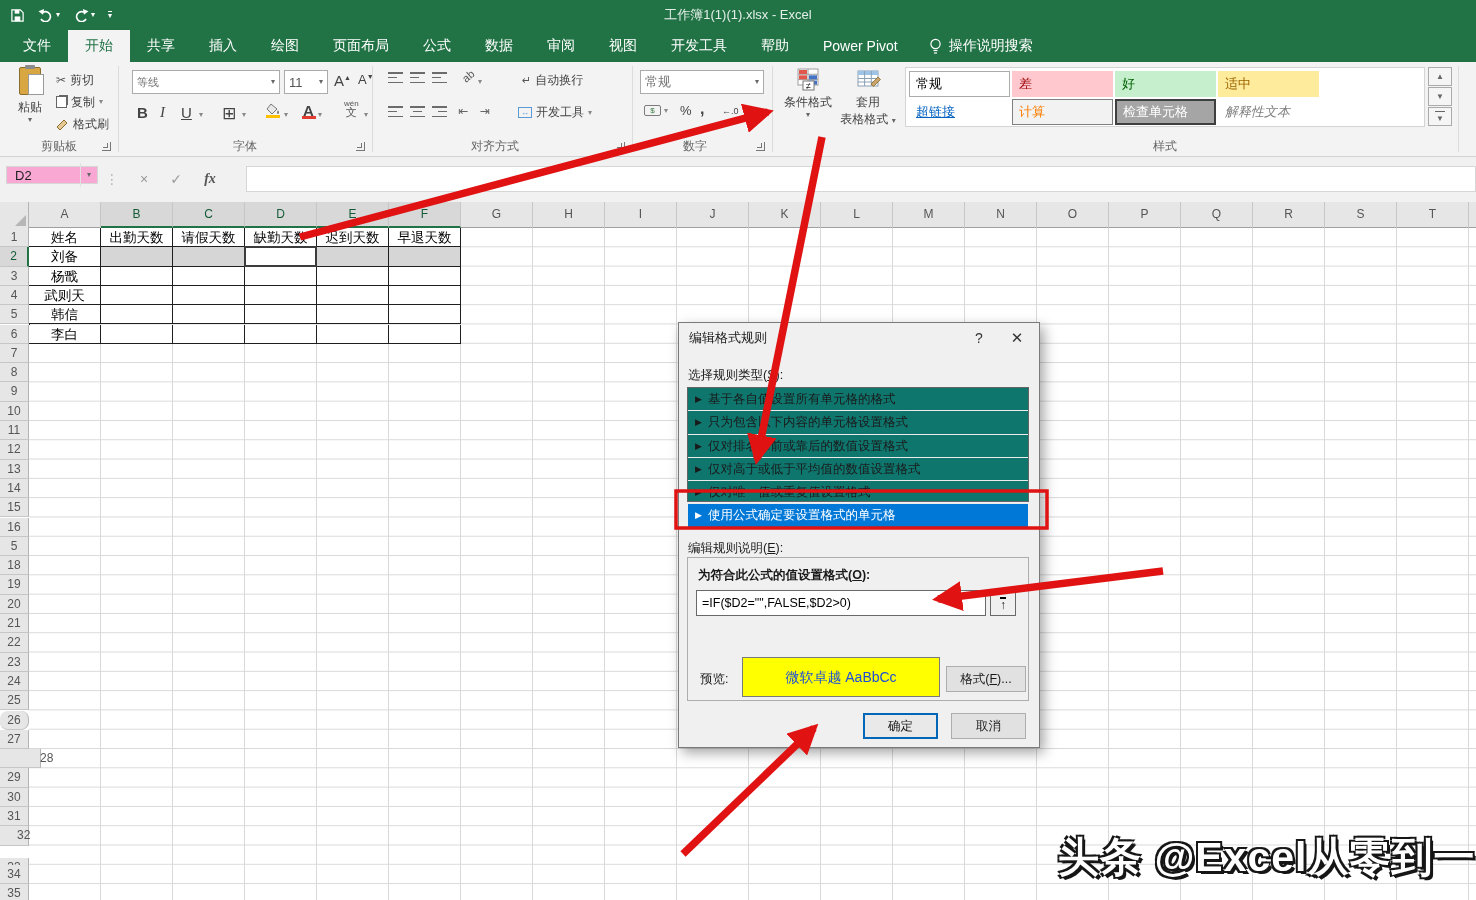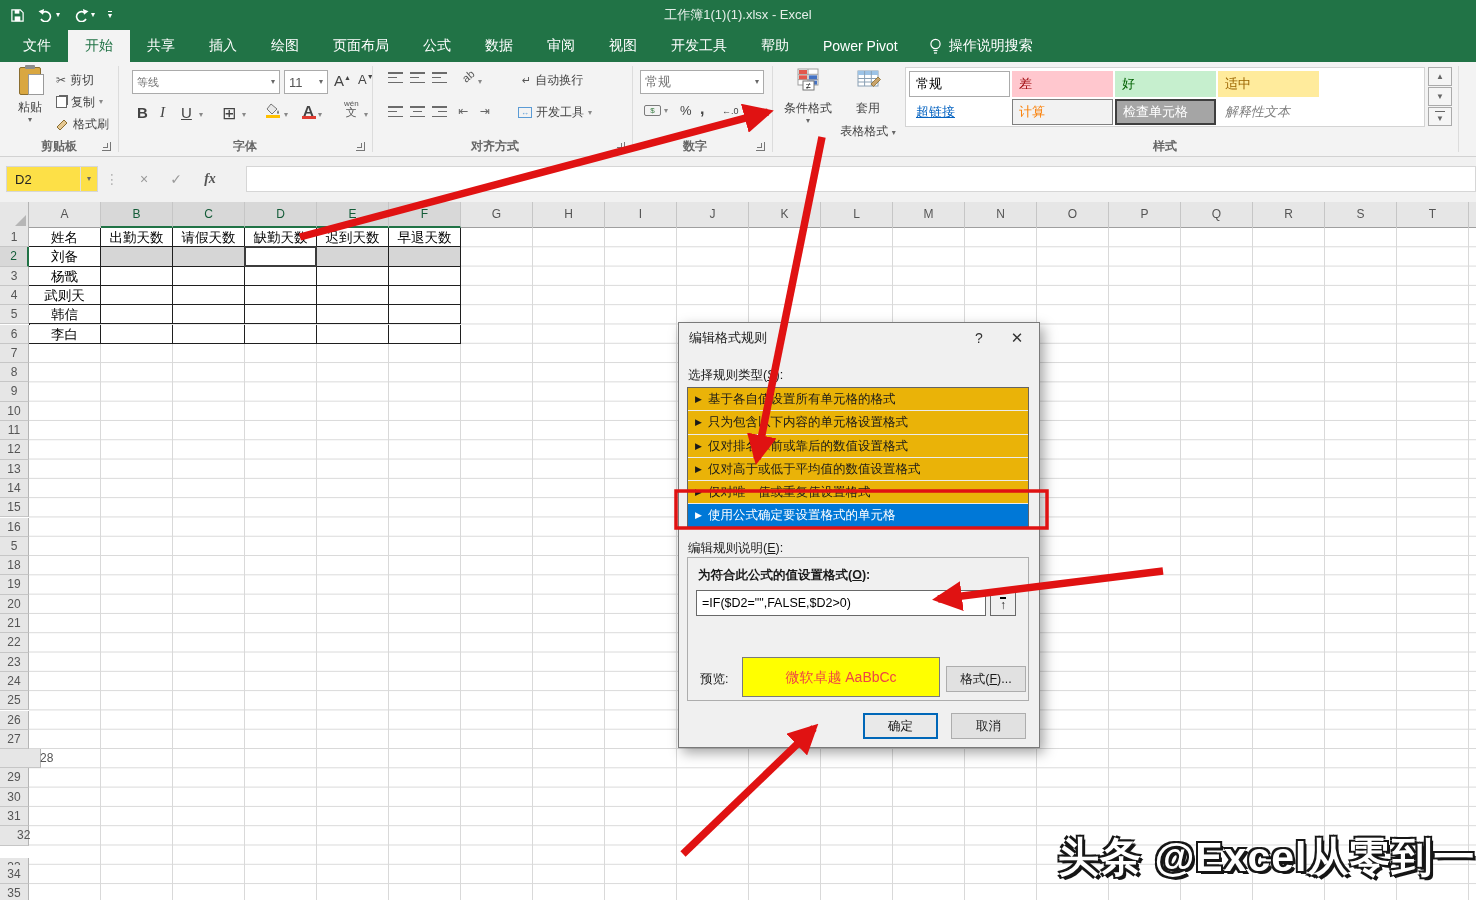--- a/index.html
+++ b/index.html
@@ -16,21 +16,21 @@
 
   
   #tabrow { left:0; top:30px; width:1476px; height:32px; background:#217346; display:flex; align-items:stretch; padding-left:6px; }
   .rtab { color:#fff; font-size:14px; padding:0 17px; display:flex; align-items:center; }
   .rtab.active { background:#f3f3f3; color:#217346; }
   #ribbon-search { display:flex; align-items:center; gap:7px; color:#fff; font-size:14px; margin-left:14px; }
 
   
   #ribbon { left:0; top:62px; width:1476px; height:95px; background:#f3f3f3; border-bottom:1px solid #d2d2d2; font-size:12px; color:#444; }
   .gdiv { position:absolute; top:4px; height:86px; width:1px; background:#dcdcdc; }
-  .glabel { position:absolute; top:76px; font-size:12px; color:#666; text-align:center;font-weight:bold; }
+  .glabel { position:absolute; top:76px; font-size:12px; color:#666; text-align:center; }
   .launcher { position:absolute; top:80px; width:9px; height:9px; border-right:1px solid #777; border-bottom:1px solid #777; }
   .launcher:before { content:""; position:absolute; right:2px; bottom:2px; width:4px; height:4px; border-right:1px solid #777; border-bottom:1px solid #777; }
   .rbtn-label { font-size:12px; color:#444; }
 
   
   #paste-btn { left:8px; top:5px; width:44px; height:70px; display:flex; flex-direction:column; align-items:center; }
   .pi-board { width:22px; height:28px; background:#d9a741; border:1px solid #8a6d2f; border-radius:2px; position:relative; }
   .pi-board:before { content:""; position:absolute; left:5px; top:-3px; width:10px; height:4px; background:#8c8c8c; border-radius:1px; }
   .pi-board:after { content:""; position:absolute; right:-4px; top:6px; width:14px; height:19px; background:#fff; border:1px solid #9a9a9a; }
   .small-btn { position:absolute; left:56px; display:flex; align-items:center; gap:4px; height:20px; }
@@ -44,36 +44,36 @@
 
   
   .bars { position:absolute; width:15px; height:11px; display:flex; flex-direction:column; justify-content:space-between; }
   .bars i { display:block; height:1.5px; background:#6b6b6b; }
   .bars.l i:nth-child(2), .bars.t i:nth-child(2) { width:60%; }
   .bars.c i:nth-child(2) { width:60%; margin:0 auto; }
   .bars.r i:nth-child(2) { width:60%; margin-left:auto; }
 
   
   .stylebig { position:absolute; top:4px; width:56px; height:72px; display:flex; flex-direction:column; align-items:center; }
-  .stylebig .rbtn-label { margin-top:10px; text-align:center; line-height:13px; }
+  .stylebig .rbtn-label { margin-top:4px; text-align:center; line-height:13px; }
   #gallery { position:absolute; left:905px; top:5px; width:520px; height:60px; background:#fff; border:1px solid #d4d4d4; overflow:hidden; padding:2px; }
   .gcell { float:left; width:101px; height:26px; margin:1px; font-size:13px; line-height:24px; padding-left:6px; border:1px solid transparent; overflow:hidden; white-space:nowrap; }
   .gcell.normal   { background:#fff; border-color:#ababab; color:#000; }
   .gcell.bad      { background:#ffc7ce; color:#9c0006; }
   .gcell.good     { background:#c6efce; color:#006100; }
   .gcell.neutral  { background:#ffeb9c; color:#9c6500; }
   .gcell.hyperlink{ color:#0563c1; text-decoration:underline; }
   .gcell.calc     { background:#f2f2f2; border-color:#7f7f7f; color:#fa7d00; }
   .gcell.check    { background:#a5a5a5; border:2px solid #3f3f3f; color:#fff; line-height:22px; }
   .gcell.explain  { color:#7f7f7f; font-style:italic; }
   .gscroll { position:absolute; left:1428px; width:24px; height:19px; background:#f5f5f5; border:1px solid #ababab; font-size:8px; color:#666; text-align:center; line-height:17px; }
 
   
   #formulabar { left:0; top:157px; width:1476px; height:45px; background:#f1f1f1; }
-  #namebox { position:absolute; left:6px; top:9px; width:92px; height:26px; background:#fde047; border:1px solid #d6d6d6; font-size:13px; color:#222; display:flex; align-items:center; }
+  #namebox { position:absolute; left:6px; top:9px; width:92px; height:18px; background:#f9a8d4; border:1px solid #d6d6d6; font-size:13px; color:#222; display:flex; align-items:center; }
   #namebox span:first-child { padding-left:8px; flex:1; }
   #fx-input { position:absolute; left:246px; top:9px; width:1230px; height:26px; background:#fff; border:1px solid #d6d6d6; font-size:13px; padding-left:6px; color:#222; line-height:24px; }
   .fbtn { position:absolute; top:9px; height:26px; width:28px; text-align:center; line-height:26px; color:#9a9a9a; font-size:14px; }
   #fx-label { font-family:"Liberation Serif","DejaVu Serif",serif; font-style:italic; color:#555; font-weight:bold; }
 
   
   #sheet { left:0; top:202px; width:1476px; height:698px; background:#fff; overflow:hidden; }
   #colheads { position:absolute; left:0; top:0; width:1476px; height:26px; background:#e6e6e6; border-bottom:1px solid #9f9f9f; }
   #corner { position:absolute; left:0; top:0; width:29px; height:26px; background:#e6e6e6; border-right:1px solid #b4b4b4; }
   #corner:after { content:""; position:absolute; right:2px; bottom:2px; border-style:solid; border-width:0 0 11px 11px; border-color:transparent transparent #b6b6b6 transparent; }
@@ -90,32 +90,32 @@
   #active-cell-border { position:absolute; border:2px solid #3c3c3c; background:#fff; }
   #watermark { position:absolute; left:1058px; top:628px; font-size:41px; font-weight:bold; letter-spacing:1px; color:#fff; white-space:nowrap;
     text-shadow:-2px -2px 0 #161616, 2px -2px 0 #161616, -2px 2px 0 #161616, 2px 2px 0 #161616, 3px 3px 0 #161616; }
 
   
   #dialog { left:678px; top:322px; width:362px; height:426px; background:#f0f0f0; border:1px solid #7a7a7a; box-shadow:4px 5px 12px rgba(0,0,0,.35); font-size:12.5px; color:#1a1a1a; z-index:20; }
   #dlg-titlebar { position:absolute; left:0; top:0; width:100%; height:30px; }
   #dlg-title { position:absolute; left:10px; top:0; line-height:30px; font-size:13px; }
   .dlg-sysbtn { position:absolute; top:0; width:32px; height:30px; text-align:center; line-height:30px; color:#333; font-size:14px; }
   #dlg-rule-label { position:absolute; left:9px; top:44px; }
-  #dlg-list { position:absolute; left:8px; top:64px; width:342px; height:140px; background:#eab308; border:1px solid #646464; }
+  #dlg-list { position:absolute; left:8px; top:64px; width:342px; height:115px; background:#0f766e; border:1px solid #646464; }
   .dlg-item { height:23.3px; line-height:23px; padding-left:7px; border-bottom:1px solid #ebebeb; white-space:nowrap; overflow:hidden; color:#1a1a1a; }
   .dlg-item .tri { font-size:9px; margin-right:6px; position:relative; top:-1px; }
   .dlg-item.sel { background:#0078d7; color:#fff; border-bottom:none; }
   #dlg-desc-label { position:absolute; left:9px; top:217px; }
   #dlg-groupbox { position:absolute; left:8px; top:234px; width:342px; height:144px; border:1px solid #adadad; }
   #dlg-formula-label { position:absolute; left:10px; top:9px; font-weight:bold; }
   #dlg-formula-input { position:absolute; left:8px; top:32px; width:290px; height:26px; background:#fff; border:1px solid #696969; font-size:12.5px; line-height:24px; padding-left:5px; color:#000; white-space:nowrap; }
   #dlg-collapse { position:absolute; left:302px; top:32px; width:26px; height:26px; background:#f0f0f0; border:1px solid #696969; display:flex; align-items:center; justify-content:center; }
   #dlg-collapse b { display:block; border-top:2px solid #000; font-size:12px; line-height:10px; font-weight:bold; padding-top:1px; }
   #dlg-preview-label { position:absolute; left:12px; top:113px; }
-  #dlg-preview { position:absolute; left:54px; top:99px; width:198px; height:40px; border:1px solid #7a7a7a; text-align:center; line-height:38px; font-size:14px; color:#ef4444; }
+  #dlg-preview { position:absolute; left:54px; top:99px; width:198px; height:40px; border:1px solid #7a7a7a; text-align:center; line-height:38px; font-size:14px; color:#1d4ed8; }
   .dlg-btn { position:absolute; height:26px; background:#e1e1e1; border:1px solid #adadad; text-align:center; line-height:24px; font-size:12.5px; color:#1a1a1a; }
   #dlg-format-btn { left:258px; top:108px; width:80px; }
   #dlg-ok { left:184px; top:390px; width:75px; border:2px solid #0067b8; background:#e9e9e9; line-height:22px; }
   #dlg-cancel { left:272px; top:390px; width:75px; }
 
   
   #annotations { position:absolute; left:0; top:0; width:1476px; height:900px; z-index:40; pointer-events:none; }
 </style>
 </head>
 <body>
@@ -407,21 +407,21 @@
       <div class="rowhead" style="top: 315.5px; height: 19.3px; line-height: 19.3px;">16</div>
       <div class="rowhead" style="top: 334.8px; height: 19.3px; line-height: 19.3px;">5</div>
       <div class="rowhead" style="top: 354.1px; height: 19.3px; line-height: 19.3px;">18</div>
       <div class="rowhead" style="top: 373.4px; height: 19.3px; line-height: 19.3px;">19</div>
       <div class="rowhead" style="top: 392.7px; height: 19.3px; line-height: 19.3px;">20</div>
       <div class="rowhead" style="top: 412px; height: 19.3px; line-height: 19.3px;">21</div>
       <div class="rowhead" style="top: 431.3px; height: 19.3px; line-height: 19.3px;">22</div>
       <div class="rowhead" style="top: 450.6px; height: 19.3px; line-height: 19.3px;">23</div>
       <div class="rowhead" style="top: 469.9px; height: 19.3px; line-height: 19.3px;">24</div>
       <div class="rowhead" style="top: 489.2px; height: 19.3px; line-height: 19.3px;">25</div>
-      <div class="rowhead" style="top: 508.5px; height: 19.3px; line-height: 19.3px;">26</div>
+      <div class="rowhead" style="top: 508.5px; height: 19.3px; line-height: 19.3px; border-radius: 8px;">26</div>
       <div class="rowhead" style="top: 527.8px; height: 19.3px; line-height: 19.3px;">27</div>
       <div class="rowhead" style="top: 547.1px; height: 19.3px; line-height: 19.3px; padding-left: 40px;">28</div>
       <div class="rowhead" style="top: 566.4px; height: 19.3px; line-height: 19.3px;">29</div>
       <div class="rowhead" style="top: 585.7px; height: 19.3px; line-height: 19.3px;">30</div>
       <div class="rowhead" style="top: 605px; height: 19.3px; line-height: 19.3px;">31</div>
       <div class="rowhead" style="top: 624.3px; height: 19.3px; line-height: 19.3px; padding-left: 17px;">32</div>
       <div class="rowhead" style="top: 643.6px; height: 19.3px; line-height: 19.3px; margin-top: 12px;">33</div>
       <div class="rowhead" style="top: 662.9px; height: 19.3px; line-height: 19.3px;">34</div>
       <div class="rowhead" style="top: 682.2px; height: 19.3px; line-height: 19.3px;">35</div>
     </div>

